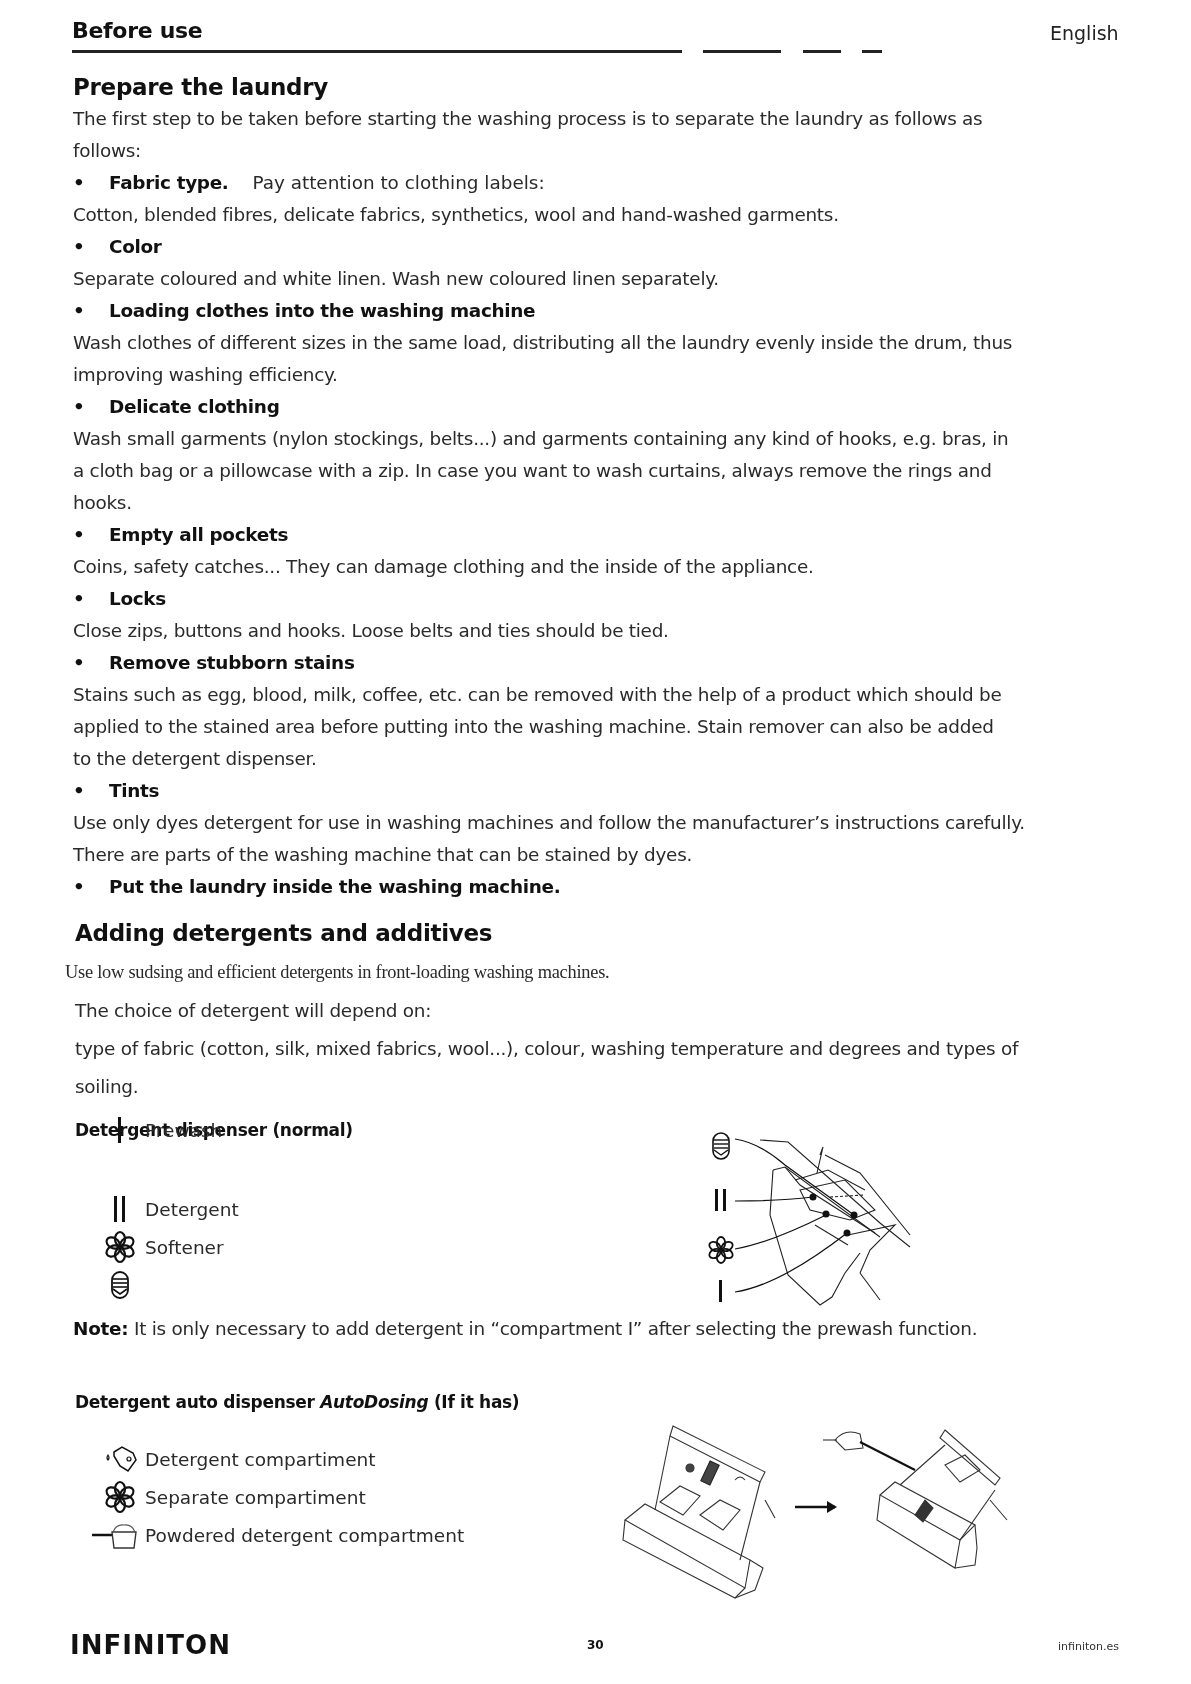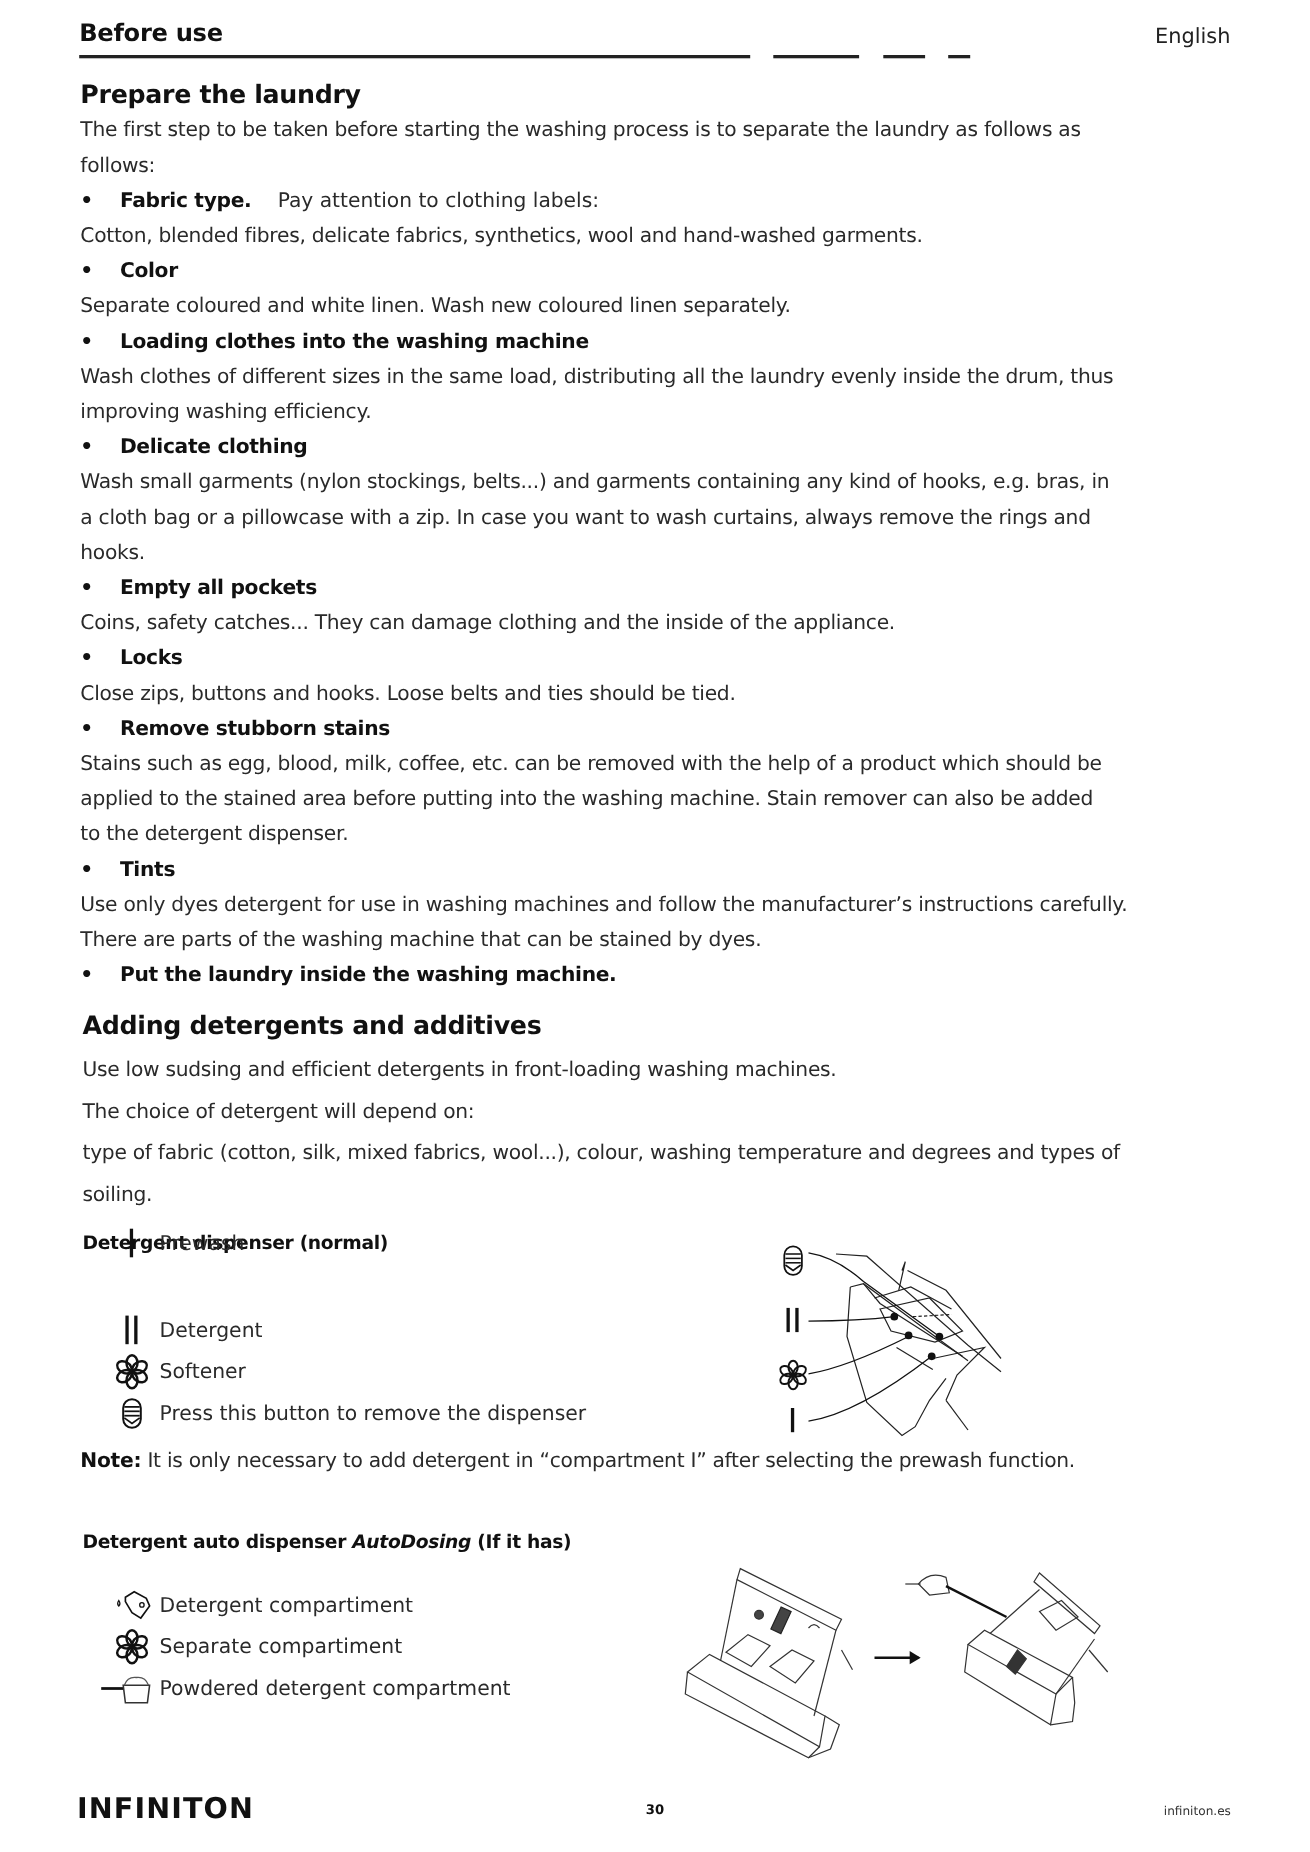--- a/index.html
+++ b/index.html
@@ -57,21 +57,21 @@
     <div class="line" style="top: 684px;">Stains such as egg, blood, milk, coffee, etc. can be removed with the help of a product which should be</div>
     <div class="line" style="top: 716px;">applied to the stained area before putting into the washing machine. Stain remover can also be added</div>
     <div class="line" style="top: 748px;">to the detergent dispenser.</div>
     <div class="bullet" style="top: 780px;"><span class="dot">•</span><b>Tints</b><span style="color: rgb(42, 42, 42);"></span></div>
     <div class="line" style="top: 812px;">Use only dyes detergent for use in washing machines and follow the manufacturer’s instructions carefully.</div>
     <div class="line" style="top: 844px;">There are parts of the washing machine that can be stained by dyes.</div>
     <div class="bullet" style="top: 876px;"><span class="dot">•</span><b>Put the laundry inside the washing machine.</b><span style="color: rgb(42, 42, 42);"></span></div>
   </div>
 
 <div class="abs h2" style="left:75px;top:920px;">Adding detergents and additives</div>
-<div class="line" style="left:75px;top:962px;">Use low sudsing and efficient detergents in front-loading washing machines.</div>
+<div class="line" style="left:65px;top:962px;font-family:Liberation Serif, serif;">Use low sudsing and efficient detergents in front-loading washing machines.</div>
 <div class="line" style="left:75px;top:1000px;">The choice of detergent will depend on:</div>
 <div class="line" style="left:75px;top:1038px;">type of fabric (cotton, silk, mixed fabrics, wool...), colour, washing temperature and degrees and types of</div>
 <div class="line" style="left:75px;top:1076px;">soiling.</div>
 
 <div class="abs h3" style="left:75px;top:1120px;">Detergent dispenser (normal)</div>
 
 <div class="legend-row" style="top:1114px;">
   <span class="ic">
     <svg width="10" height="28">
         <rect x="3" y="1" width="3" height="26" fill="#111"></rect>
@@ -106,21 +106,20 @@
 <div class="legend-row" style="top:1269px;">
   <span class="ic">
     <svg width="20" height="30" viewBox="0 0 20 30">
       <rect x="2" y="2" width="16" height="26" rx="8" fill="none" stroke="#111" stroke-width="1.8"></rect>
       <line x1="3" y1="9" x2="17" y2="9" stroke="#111" stroke-width="1.6"></line>
       <line x1="3" y1="13" x2="17" y2="13" stroke="#111" stroke-width="1.6"></line>
       <line x1="3" y1="17" x2="17" y2="17" stroke="#111" stroke-width="1.6"></line>
       <polyline points="3,19 10,24 17,19" fill="none" stroke="#111" stroke-width="1.6"></polyline>
     </svg>
   </span>
-  <span class="tx">Press this button to remove the dispenser</span>
 </div>
 
 <svg class="abs" style="left:700px;top:1125px;" width="220" height="190" viewBox="0 0 220 190">
   <g>
     <rect x="13" y="8" width="16" height="26" rx="8" fill="none" stroke="#111" stroke-width="1.6"></rect>
     <line x1="14" y1="15" x2="28" y2="15" stroke="#111" stroke-width="1.4"></line>
     <line x1="14" y1="19" x2="28" y2="19" stroke="#111" stroke-width="1.4"></line>
     <line x1="14" y1="23" x2="28" y2="23" stroke="#111" stroke-width="1.4"></line>
     <polyline points="14,25 21,30 28,25" fill="none" stroke="#111" stroke-width="1.4"></polyline>
   </g>

